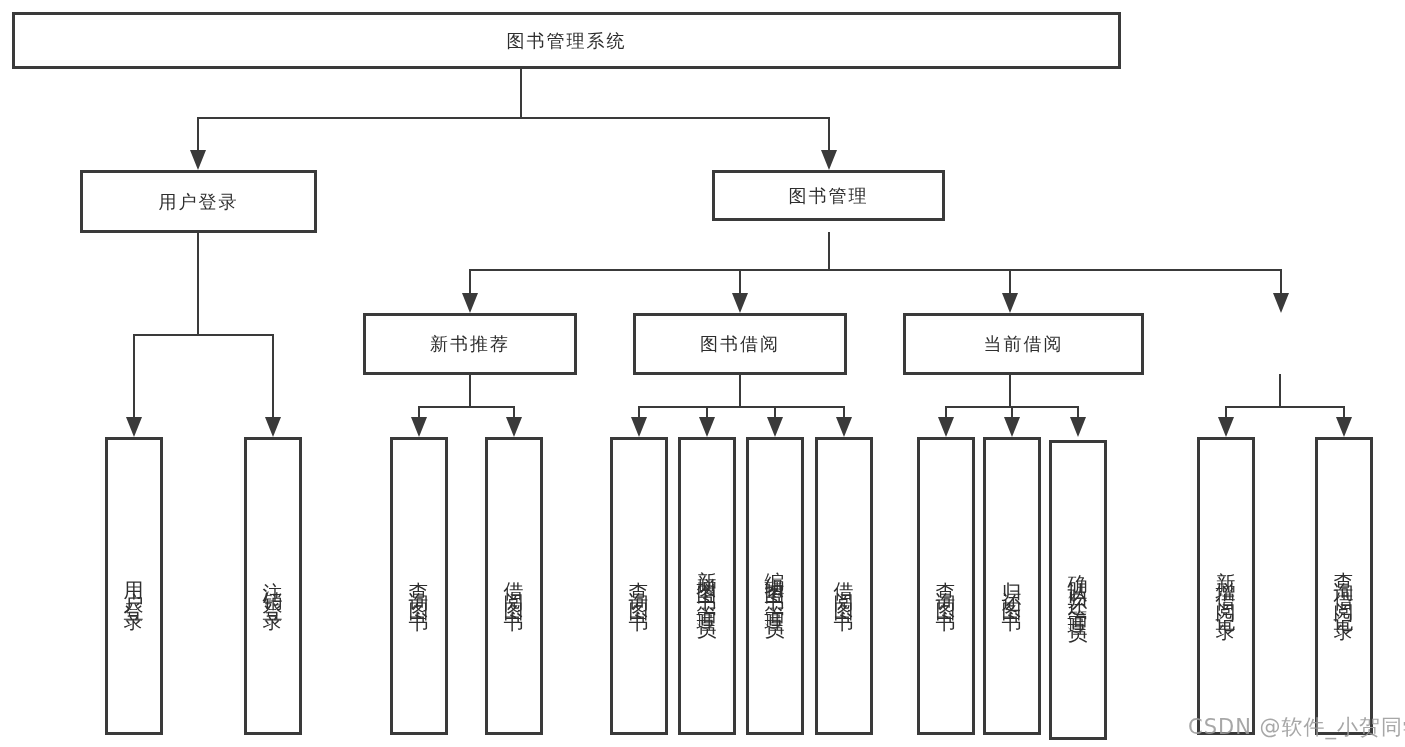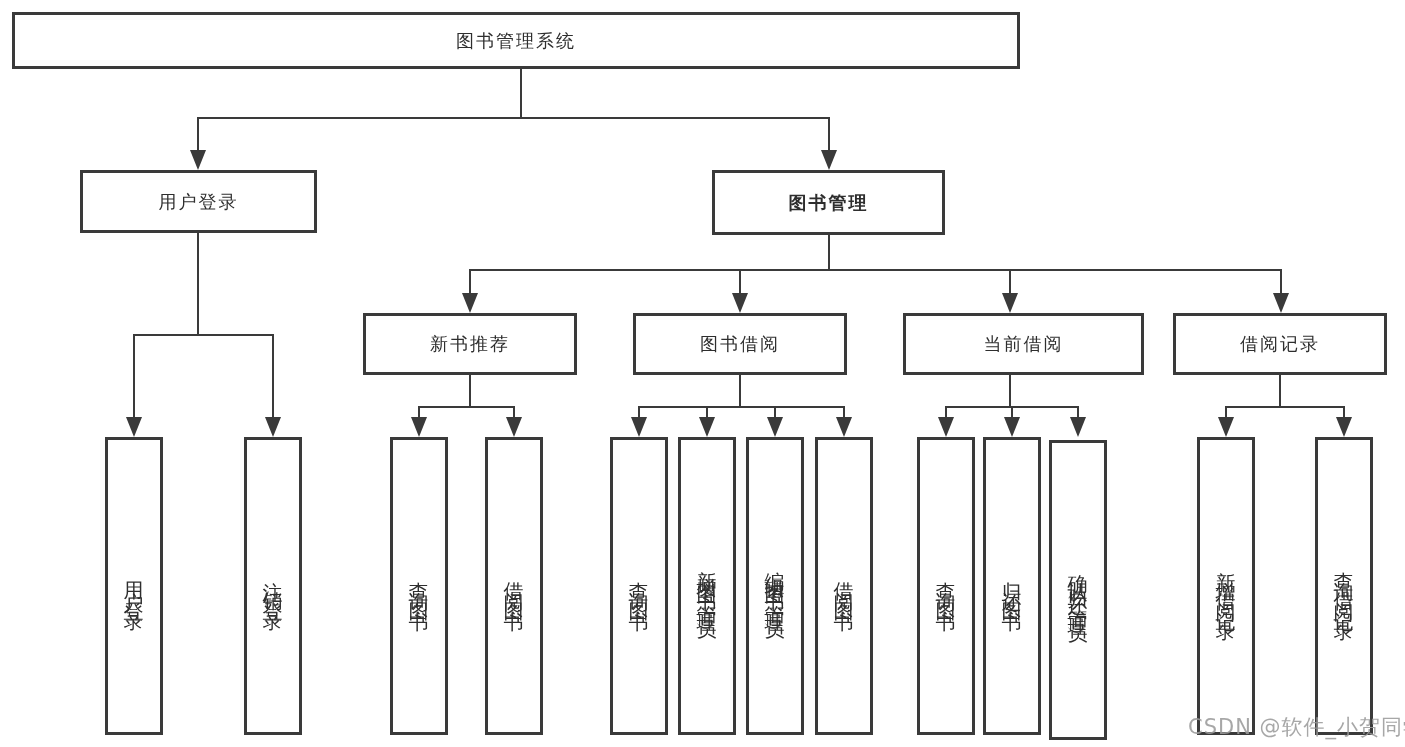--- a/index.html
+++ b/index.html
@@ -34,35 +34,35 @@
     position:absolute;left:1188px;top:713px;z-index:5;
     font-size:21px;letter-spacing:1px;white-space:nowrap;
     color:rgba(155,155,155,0.88);
   }
 </style>
 </head>
 <body>
 
 <div class="canvas">
 
-  <div class="box h-label" style="left:12px;top:12px;width:1008px;height:57px;">
+  <div class="box h-label" style="left:12px;top:12px;width:1109px;height:57px;">
     <span>图书管理系统</span>
   </div>
 
   <div class="vline" style="left:520px;top:68px;height:50px;"></div>
   <div class="hline" style="left:197px;top:117px;width:633px;"></div>
   <div class="vline" style="left:197px;top:117px;height:34px;"></div>
   <div class="arrow" style="left:190px;top:150px;"></div>
   <div class="vline" style="left:828px;top:117px;height:34px;"></div>
   <div class="arrow" style="left:821px;top:150px;"></div>
 
   <div class="box h-label" style="left:80px;top:170px;width:237px;height:63px;">
     <span>用户登录</span>
   </div>
-  <div class="box h-label" style="left:712px;top:170px;width:233px;height:65px;font-weight:bold;">
+  <div class="box h-label" style="left:712px;top:170px;width:233px;height:51px;">
     <span>图书管理</span>
   </div>
 
   <div class="vline" style="left:197px;top:232px;height:104px;"></div>
   <div class="hline" style="left:133px;top:334px;width:141px;"></div>
   <div class="vline" style="left:133px;top:334px;height:84px;"></div>
   <div class="arrow" style="left:126px;top:417px;"></div>
   <div class="vline" style="left:272px;top:334px;height:84px;"></div>
   <div class="arrow" style="left:265px;top:417px;"></div>
 
@@ -78,23 +78,20 @@
   <div class="arrow" style="left:1273px;top:293px;"></div>
 
   <div class="box h-label" style="left:363px;top:313px;width:214px;height:62px;">
     <span>新书推荐</span>
   </div>
   <div class="box h-label" style="left:633px;top:313px;width:214px;height:62px;">
     <span>图书借阅</span>
   </div>
   <div class="box h-label" style="left:903px;top:313px;width:241px;height:62px;">
     <span>当前借阅</span>
-  </div>
-  <div class="box h-label" style="left:1173px;top:313px;width:214px;height:62px;">
-    <span>借阅记录</span>
   </div>
 
   <div class="vline" style="left:469px;top:374px;height:34px;"></div>
   <div class="hline" style="left:418px;top:406px;width:97px;"></div>
   <div class="vline" style="left:418px;top:406px;height:12px;"></div>
   <div class="arrow" style="left:411px;top:417px;"></div>
   <div class="vline" style="left:513px;top:406px;height:12px;"></div>
   <div class="arrow" style="left:506px;top:417px;"></div>
 
   <div class="vline" style="left:739px;top:374px;height:34px;"></div>

